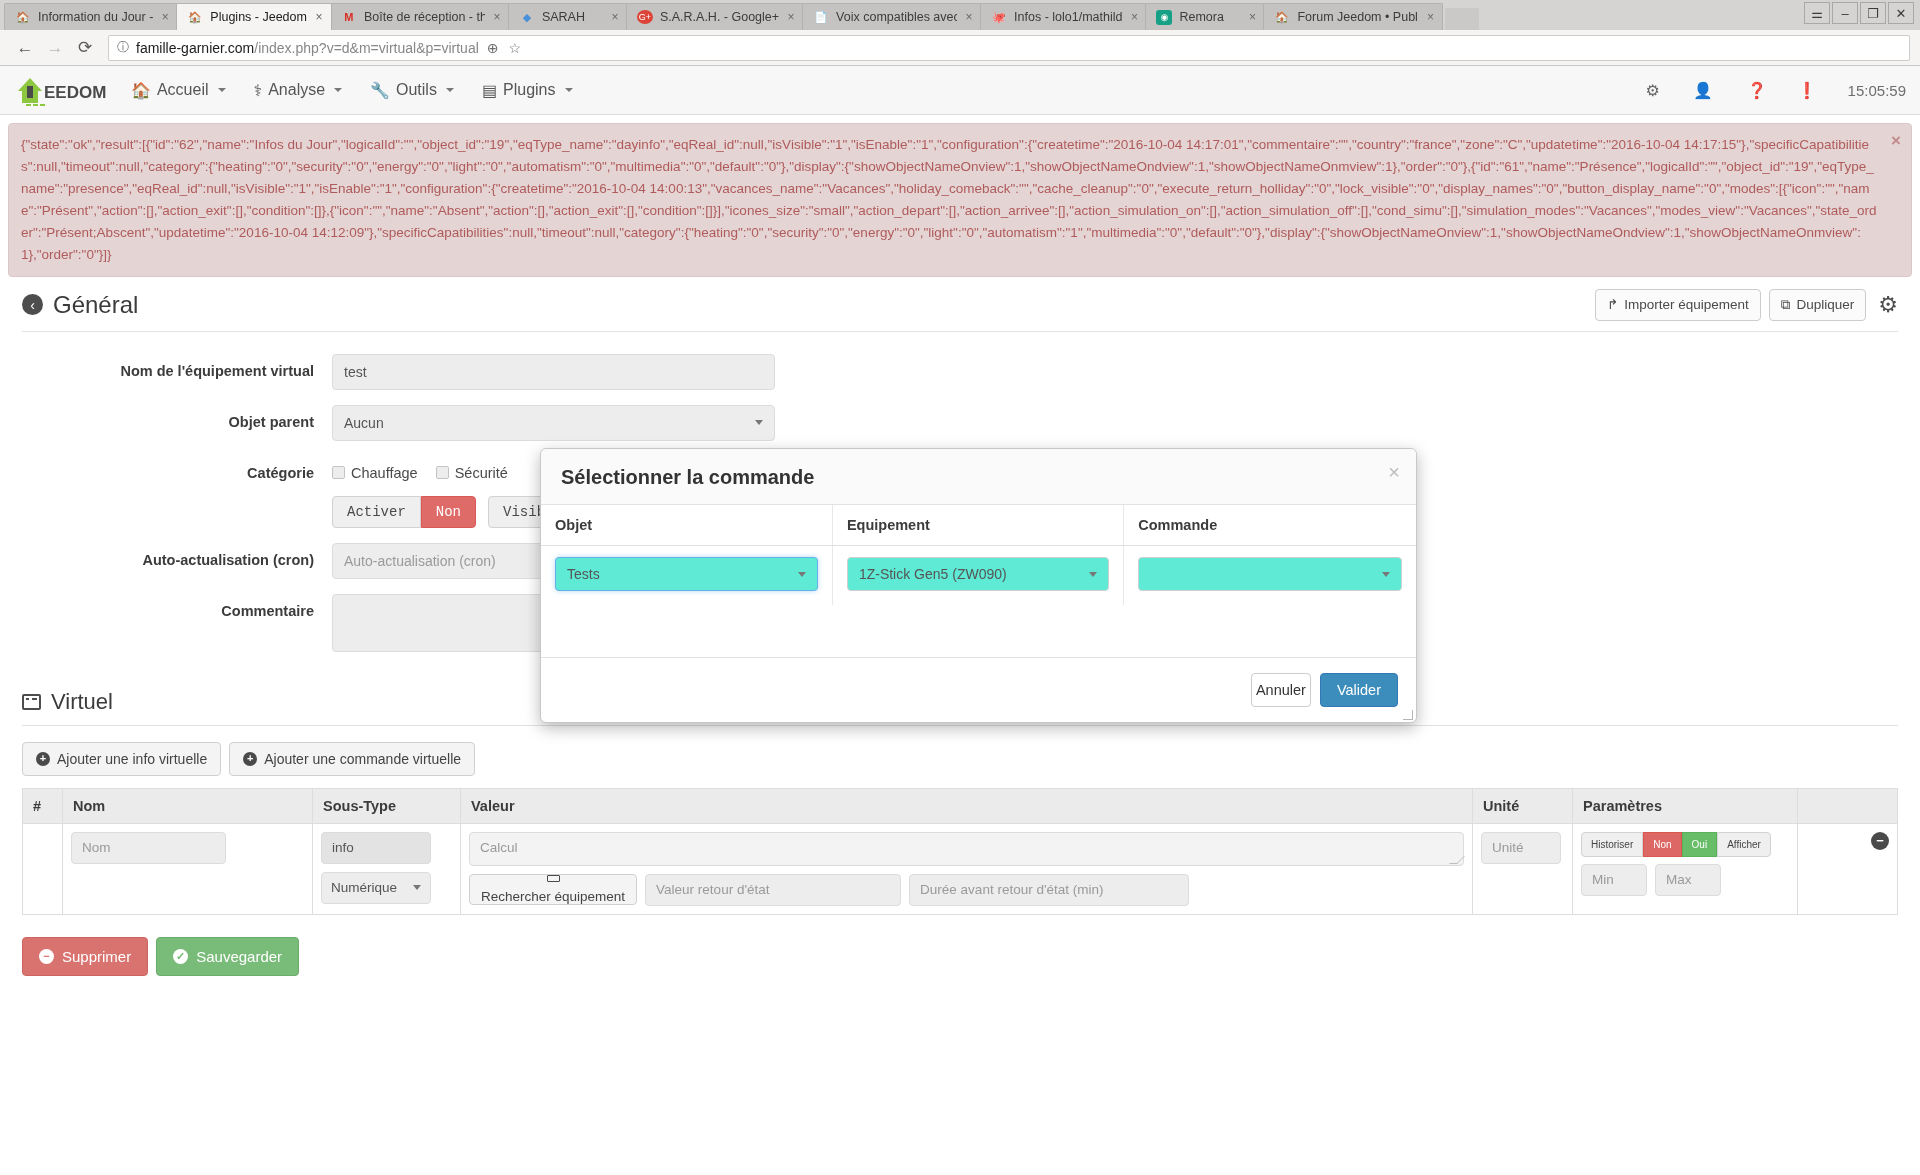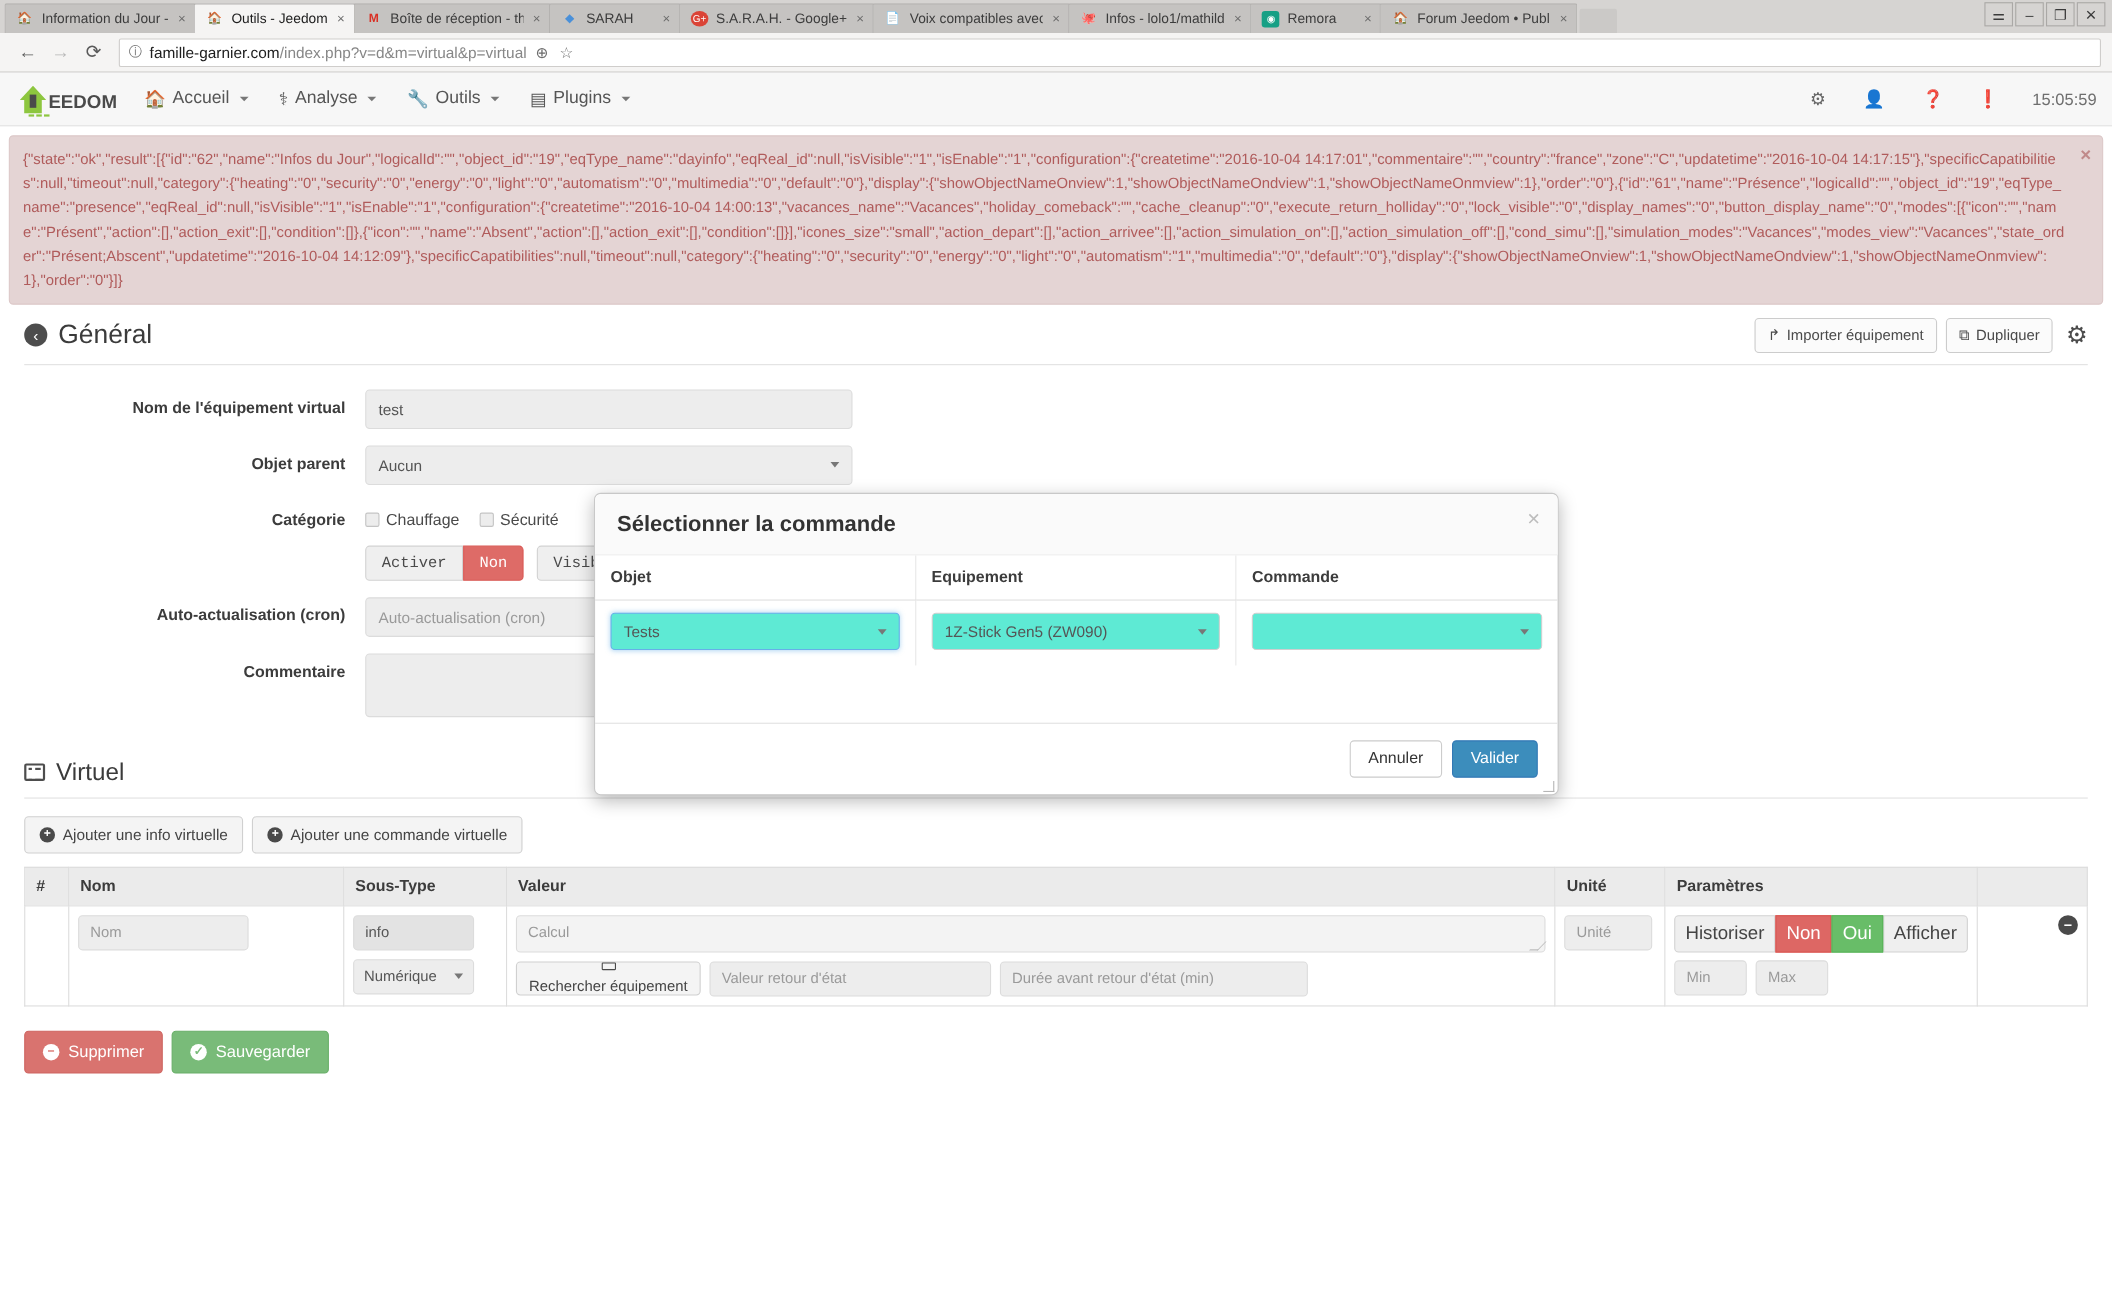--- a/index.html
+++ b/index.html
@@ -371,21 +371,21 @@
     white-space: nowrap;
     flex-direction: column;
   }
   .mini-icon {
     width: 13px; height: 11px;
     border: 1px solid #4a4a4a; border-radius: 1px;
     display: inline-block;
   }
   .param-grp { display: inline-flex; }
   .pbtn {
-    font-size: 17px; padding: 6px 9px;
+    font-size: 10px; padding: 6px 9px;
     border: 1px solid #d2d2d2; background: #efefef; color: #444;
   }
   .pbtn.first { border-radius: 4px 0 0 4px; }
   .pbtn.last { border-radius: 0 4px 4px 0; }
   .pbtn.no { background: #d9534f; color: #fff; border-color: #d43f3a; opacity: .88; }
   .pbtn.yes { background: #5cb85c; color: #fff; border-color: #4cae4c; opacity: .92; }
   .minmax { display: flex; gap: 8px; margin-top: 7px; }
   .minmax .sm-inp { width: 66px; }
   .del-circle {
     width: 18px; height: 18px; border-radius: 50%;
@@ -462,21 +462,21 @@
   }
   .msel.focused { border-color: #66afe9; box-shadow: 0 0 5px rgba(102,175,233,.5); }
   .modal-spacer { height: 52px; }
   .modal-footer {
     border-top: 1px solid #e2e2e2;
     padding: 15px 18px;
     display: flex; justify-content: flex-end; gap: 9px;
     position: relative;
   }
   .btn-default {
-    font-size: 14.5px; padding: 8px 16px;
+    font-size: 14.5px; padding: 8px 4px;
     border: 1px solid #cccccc; border-radius: 4px;
     background: #fff; color: #333;
   }
   .btn-primary {
     font-size: 14.5px; padding: 8px 16px;
     border: 1px solid #3278b5; border-radius: 4px;
     background: #3c8dbc; color: #fff;
   }
   .modal-grip {
     position: absolute; right: 3px; bottom: 2px;
@@ -491,21 +491,21 @@
 <div class="browser-chrome">
 
   <div class="tabstrip">
     <div class="tab">
       <span class="tab-favicon">🏠</span>
       <span class="tab-title">Information du Jour -</span>
       <span class="tab-close">×</span>
     </div>
     <div class="tab active">
       <span class="tab-favicon">🏠</span>
-      <span class="tab-title">Outils - Jeedom</span>
+      <span class="tab-title">Plugins - Jeedom</span>
       <span class="tab-close">×</span>
     </div>
     <div class="tab">
       <span class="tab-favicon" style="color:#d93025;font-weight:bold;">M</span>
       <span class="tab-title">Boîte de réception - th</span>
       <span class="tab-close">×</span>
     </div>
     <div class="tab">
       <span class="tab-favicon" style="color:#4a90d9;">◆</span>
       <span class="tab-title">SARAH</span>

